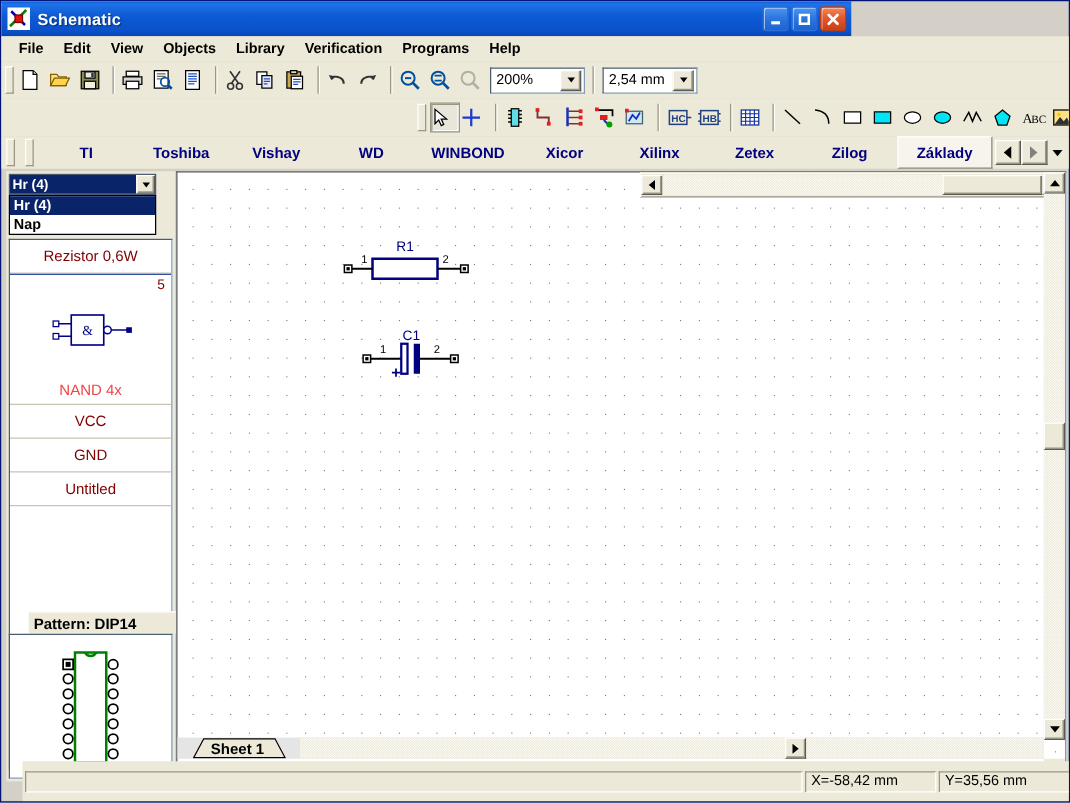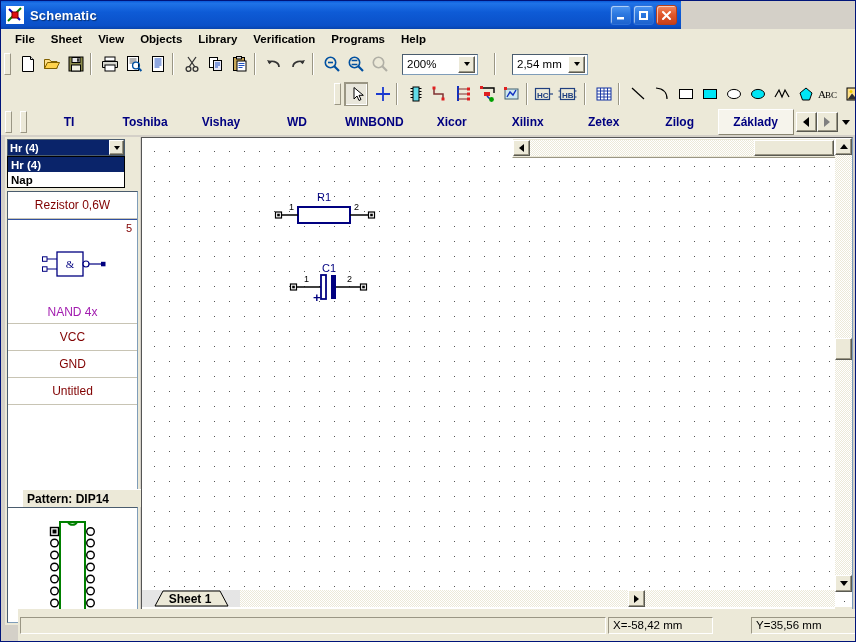--- a/index.html
+++ b/index.html
@@ -71,31 +71,31 @@
     width: 7px; height: 22px; margin: 0 3px 0 3px; flex: 0 0 auto;
     border-left: 1px solid #fff; border-top: 1px solid #fff;
     border-right: 1px solid #9a9684; border-bottom: 1px solid #9a9684;
   }
   .tb-sep {
     width: 2px; height: 22px; margin: 0 4px; flex: 0 0 auto;
     border-left: 1px solid #9a9684; border-right: 1px solid #fff;
   }
   .tbicon {
     width: 24px; height: 24px; flex: 0 0 auto;
-    display: flex; align-items: center; justify-content: flex-end;
+    display: flex; align-items: center; justify-content: flex-start;
     cursor: default; border: 1px solid transparent;
   }
   .tbicon.pressed {
     border: 1px solid #9a9684; background: #e8e6db;
     box-shadow: inset 1px 1px 0 #9a9684, inset -1px -1px 0 #fff;
   }
   .combo {
     height: 21px; background: #fff; flex: 0 0 auto;
     border: 1px solid #7f9db9; border-top-color:#4a5c6e; border-left-color:#4a5c6e;
-    display: flex; align-items: center; margin: 0 12px;
+    display: flex; align-items: center; margin: 0 2px;
     font-size: 11.5px; color: #000;
   }
   .combo .cval { padding: 0 4px; flex: 1 1 auto; white-space: nowrap; }
   .combo .carrow {
     width: 17px; height: 17px; margin-right: 2px; flex: 0 0 auto;
     background: #ece9d8;
     border: 1px solid #fff; border-right-color:#5a5a52; border-bottom-color:#5a5a52;
     box-shadow: inset -1px -1px 0 #9a9684;
     display:flex; align-items:center; justify-content:center;
   }
@@ -188,21 +188,21 @@
   }
   .comp-row.big {
     height: 105px; flex-direction: column; justify-content: flex-end;
     position: relative; padding-bottom: 4px;
     border-top: 1px solid #3050a0;
   }
   .comp-badge {
     position: absolute; right: 5px; top: 2px; font-size: 11px; color: #800000;
   }
   .comp-symbol { position: absolute; left: 0; right: 0; top: 18px; height: 60px; }
-  .comp-label { font-size: 12px; color: #a21caf; }
+  .comp-label { font-size: 12px; color: #ef4444; }
 
   .pattern-hdr {
     position: absolute; left: 2px; top: 352px; width: 131px; height: 18px;
     background: #ece9d8; font-size: 12px; font-weight: bold; color: #000;
     display: flex; align-items: center; padding-left: 4px;
     border-top: 1px solid #fff;
     margin-left: 16px;
   }
   .pattern-box {
     position: absolute; left: 2px; top: 370px; width: 131px; height: 116px;
@@ -305,21 +305,21 @@
       <div class="tbtn close">
         <svg width="11" height="11" viewBox="0 0 11 11">
           <path d="M2 2 L9 9 M9 2 L2 9" stroke="#fff" stroke-width="2.1" stroke-linecap="round"></path>
         </svg>
       </div>
     </div>
   </div>
 
   <div class="menubar">
     <div class="menu-item">File</div>
-    <div class="menu-item">Sheet</div>
+    <div class="menu-item">Edit</div>
     <div class="menu-item">View</div>
     <div class="menu-item">Objects</div>
     <div class="menu-item">Library</div>
     <div class="menu-item">Verification</div>
     <div class="menu-item">Programs</div>
     <div class="menu-item">Help</div>
   </div>
 
   <div class="toolbar" id="toolbar1">
     <div class="grip"></div>
@@ -762,21 +762,21 @@
     <div style="position:absolute;right:0;bottom:0;width:17px;height:17px;background:#ece9d8;"></div>
   </div>
 
   <div class="statusbar">
     <div class="status-cell" style="flex:1 1 auto;margin-left:2px;">
       <span></span>
     </div>
     <div class="status-cell" style="width:105px;">
       <span>X=-58,42 mm</span>
     </div>
-    <div class="status-cell" style="width:105px;margin-left:36px;">
+    <div class="status-cell" style="width:105px;">
       <span>Y=35,56 mm</span>
     </div>
     <div class="resize-grip">
       <svg width="14" height="14" viewBox="0 0 14 14">
         <path d="M12 4 L4 12 M12 7 L7 12 M12 10 L10 12" stroke="#9a9684" stroke-width="1.4"></path>
       </svg>
     </div>
   </div>
 
 </div>

